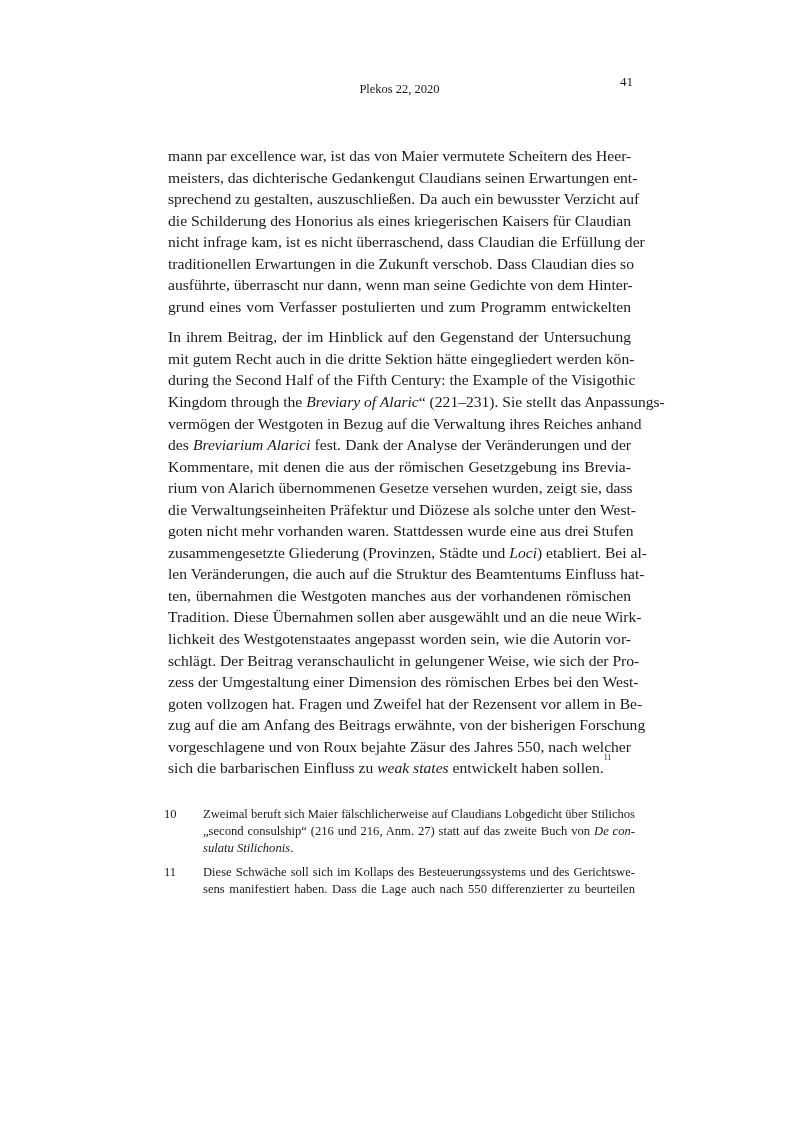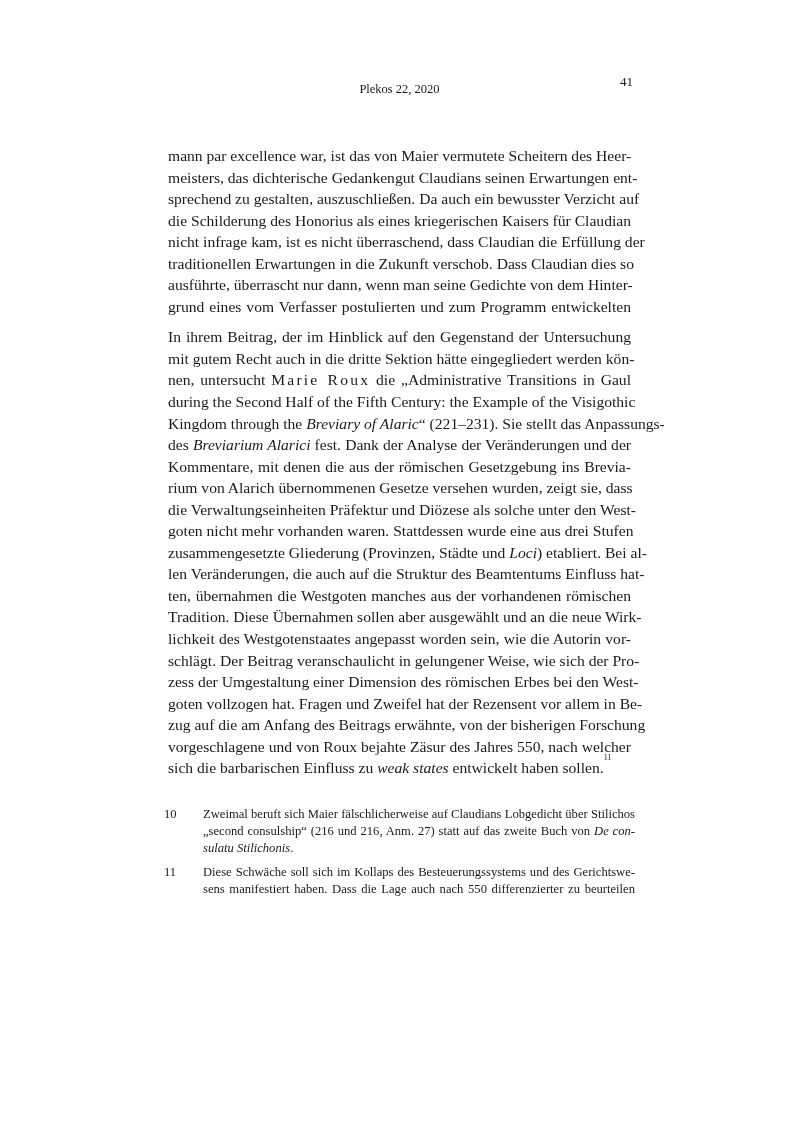--- a/index.html
+++ b/index.html
@@ -39,23 +39,23 @@
       <span class="line">sprechend zu gestalten, auszuschließen. Da auch ein bewusster Verzicht auf</span>
       <span class="line">die Schilderung des Honorius als eines kriegerischen Kaisers für Claudian</span>
       <span class="line">nicht infrage kam, ist es nicht überraschend, dass Claudian die Erfüllung der</span>
       <span class="line">traditionellen Erwartungen in die Zukunft verschob. Dass Claudian dies so</span>
       <span class="line">ausführte, überrascht nur dann, wenn man seine Gedichte von dem Hinter-</span>
       <span class="line">grund eines vom Verfasser postulierten und zum Programm entwickelten</span>
     </p>
     <p>
       <span class="line">In ihrem Beitrag, der im Hinblick auf den Gegenstand der Untersuchung</span>
       <span class="line">mit gutem Recht auch in die dritte Sektion hätte eingegliedert werden kön-</span>
-      <span class="line"><span>nen, untersucht </span><span class="spaced">Marie Roux</span><span> die „Administrative Transitions in Gaul</span></span>
       <span class="line">during the Second Half of the Fifth Century: the Example of the Visigothic</span>
       <span class="line"><span>Kingdom through the </span><em>Breviary of Alaric</em><span>“ (221–231). Sie stellt das Anpassungs-</span></span>
+      <span class="line">vermögen der Westgoten in Bezug auf die Verwaltung ihres Reiches anhand</span>
       <span class="line"><span>des </span><em>Breviarium Alarici</em><span> fest. Dank der Analyse der Veränderungen und der</span></span>
       <span class="line">Kommentare, mit denen die aus der römischen Gesetzgebung ins Brevia-</span>
       <span class="line">rium von Alarich übernommenen Gesetze versehen wurden, zeigt sie, dass</span>
       <span class="line">die Verwaltungseinheiten Präfektur und Diözese als solche unter den West-</span>
       <span class="line">goten nicht mehr vorhanden waren. Stattdessen wurde eine aus drei Stufen</span>
       <span class="line"><span>zusammengesetzte Gliederung (Provinzen, Städte und </span><em>Loci</em><span>) etabliert. Bei al-</span></span>
       <span class="line">len Veränderungen, die auch auf die Struktur des Beamtentums Einfluss hat-</span>
       <span class="line">ten, übernahmen die Westgoten manches aus der vorhandenen römischen</span>
       <span class="line">Tradition. Diese Übernahmen sollen aber ausgewählt und an die neue Wirk-</span>
       <span class="line">lichkeit des Westgotenstaates angepasst worden sein, wie die Autorin vor-</span>

